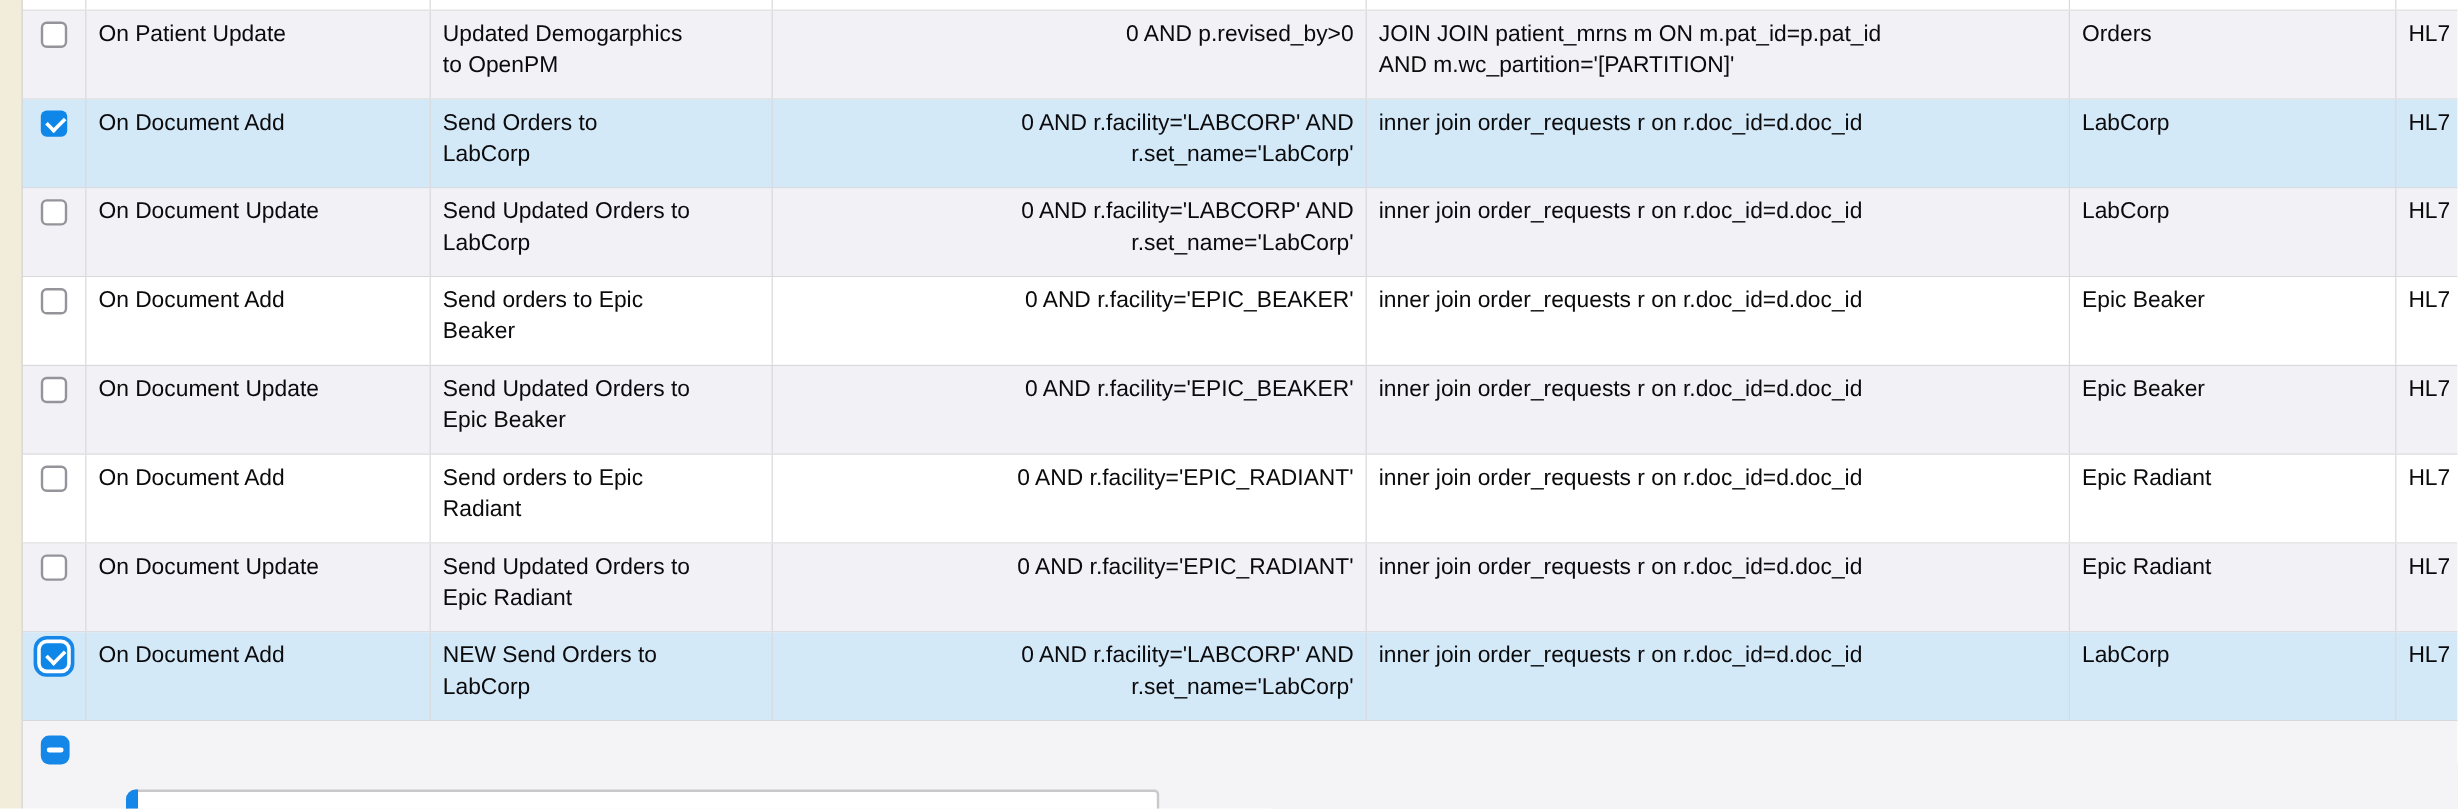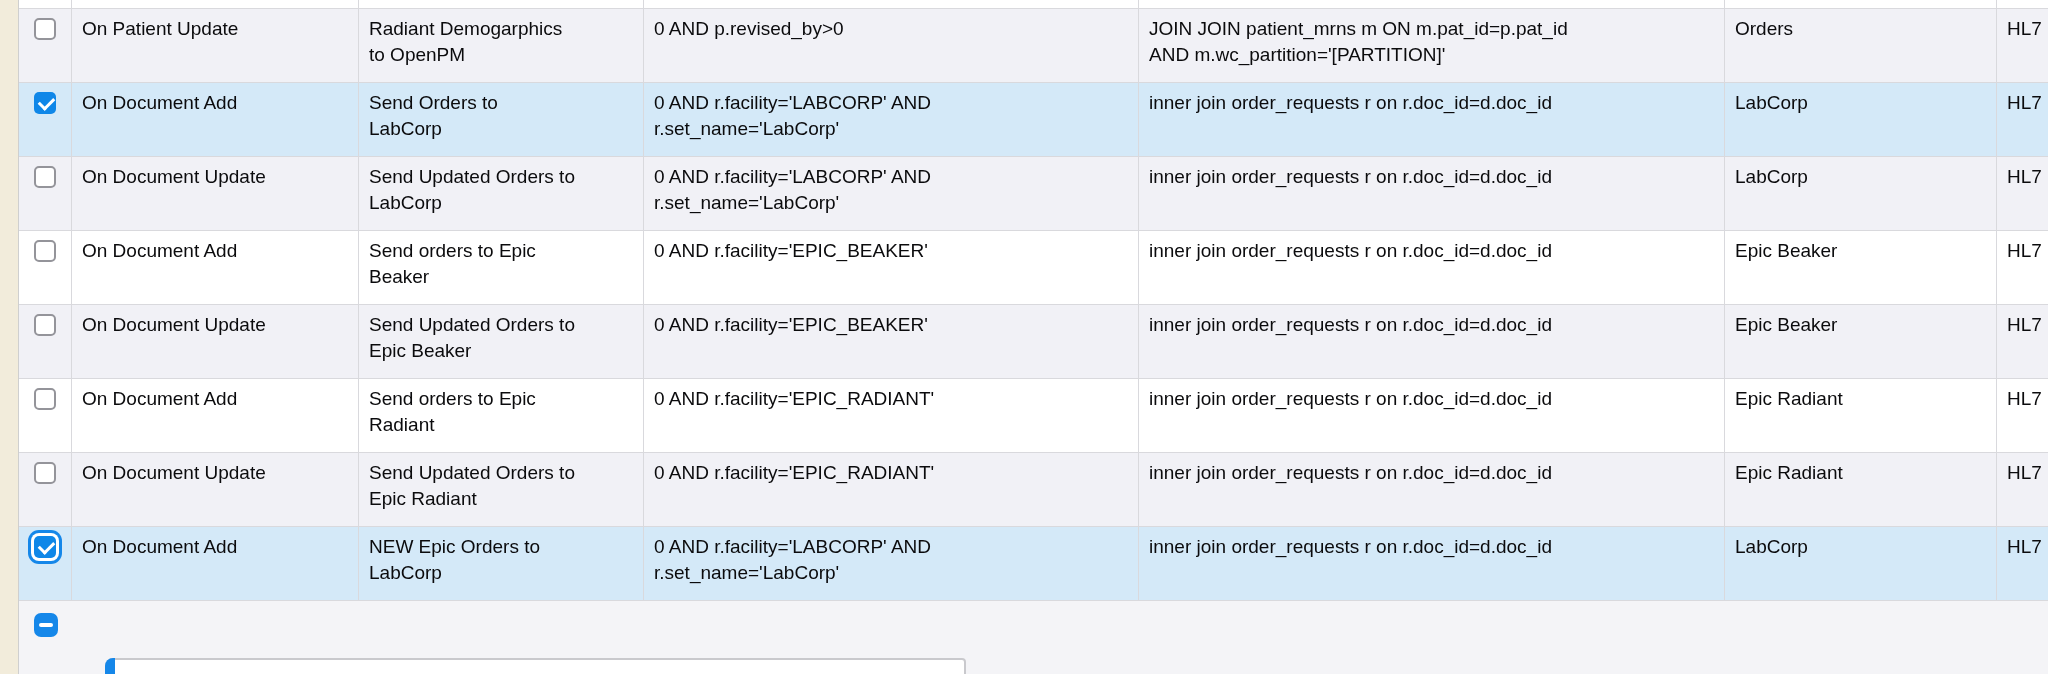--- a/index.html
+++ b/index.html
@@ -22,21 +22,21 @@
   .row.white{ background:#ffffff; }
   .row.selected { background:#d4e9f8; }
   .cell {
     padding:7px 10px 0 10px; border-right:1px solid #d9d9dd;
     white-space:pre-line; overflow:hidden;
   }
   .sliver .cell { padding:0; }
   .c-check  { width:53px;  padding:0; position:relative; }
   .c-trigger{ width:287px; }
   .c-desc   { width:285px; }
-  .c-cond   { width:495px; }
+  .c-cond   { width:495px;text-align:right; }
   .c-join   { width:586px; }
   .c-fac    { width:272px; }
   .c-proto  { width:132px; border-right:none; }
   .checkbox {
     position:absolute; left:15px; top:9px; width:22px; height:22px;
     border:2px solid #94949a; border-radius:5px; background:#ffffff;
   }
   .checkbox.checked { border:none; background:#0f87e8; }
   .checkbox.checked::after {
     content:""; position:absolute; left:5px; top:5px; width:12px; height:7px;
@@ -82,21 +82,21 @@
       <div class="cell c-join"></div>
       <div class="cell c-fac"></div>
       <div class="cell c-proto"></div>
     </div>
 
     <div class="row body-row alt">
       <div class="cell c-check">
         <span class="checkbox"></span>
       </div>
       <div class="cell c-trigger">On Patient Update</div>
-      <div class="cell c-desc">Radiant Demogarphics
+      <div class="cell c-desc">Updated Demogarphics
 to OpenPM</div>
       <div class="cell c-cond">0 AND p.revised_by&gt;0</div>
       <div class="cell c-join">JOIN JOIN patient_mrns m ON m.pat_id=p.pat_id
 AND m.wc_partition='[PARTITION]'</div>
       <div class="cell c-fac">Orders</div>
       <div class="cell c-proto">HL7</div>
     </div>
 
     <div class="row body-row selected">
       <div class="cell c-check">
@@ -176,21 +176,21 @@
       <div class="cell c-join">inner join order_requests r on r.doc_id=d.doc_id</div>
       <div class="cell c-fac">Epic Radiant</div>
       <div class="cell c-proto">HL7</div>
     </div>
 
     <div class="row body-row selected">
       <div class="cell c-check">
         <span class="checkbox checked focused"></span>
       </div>
       <div class="cell c-trigger">On Document Add</div>
-      <div class="cell c-desc">NEW Epic Orders to
+      <div class="cell c-desc">NEW Send Orders to
 LabCorp</div>
       <div class="cell c-cond">0 AND r.facility='LABCORP' AND
 r.set_name='LabCorp'</div>
       <div class="cell c-join">inner join order_requests r on r.doc_id=d.doc_id</div>
       <div class="cell c-fac">LabCorp</div>
       <div class="cell c-proto">HL7</div>
     </div>
 
   </div>
 

